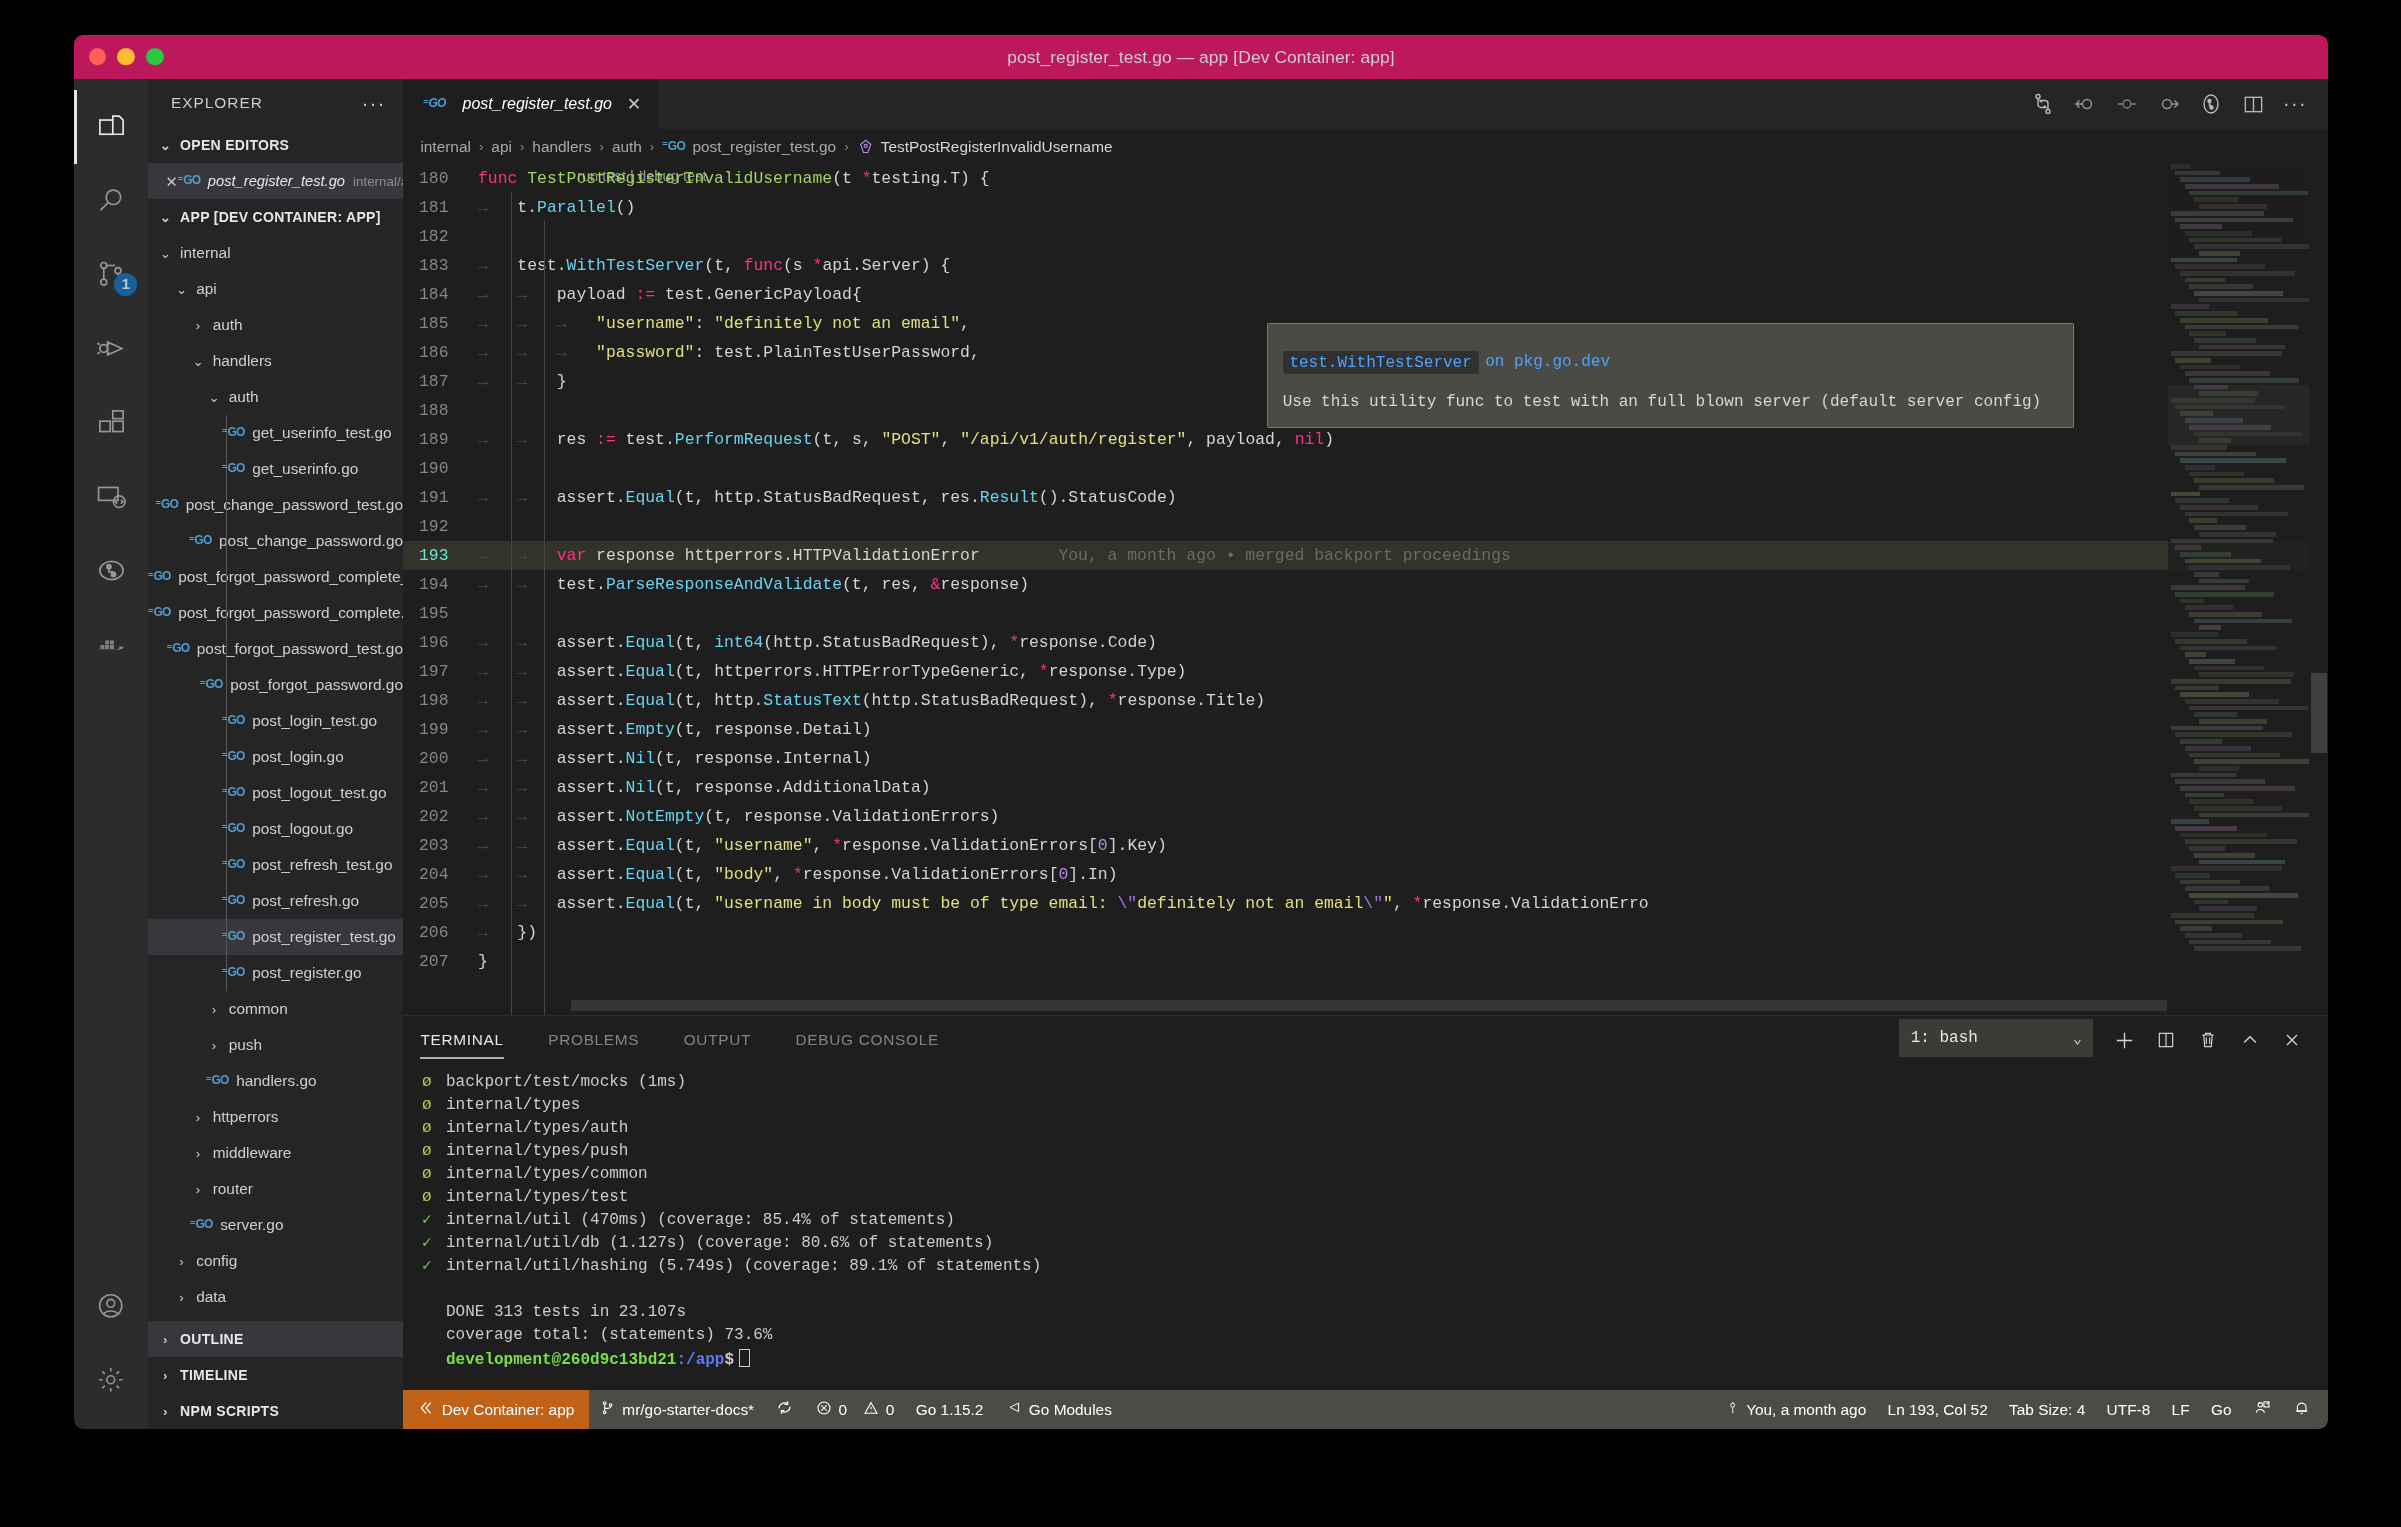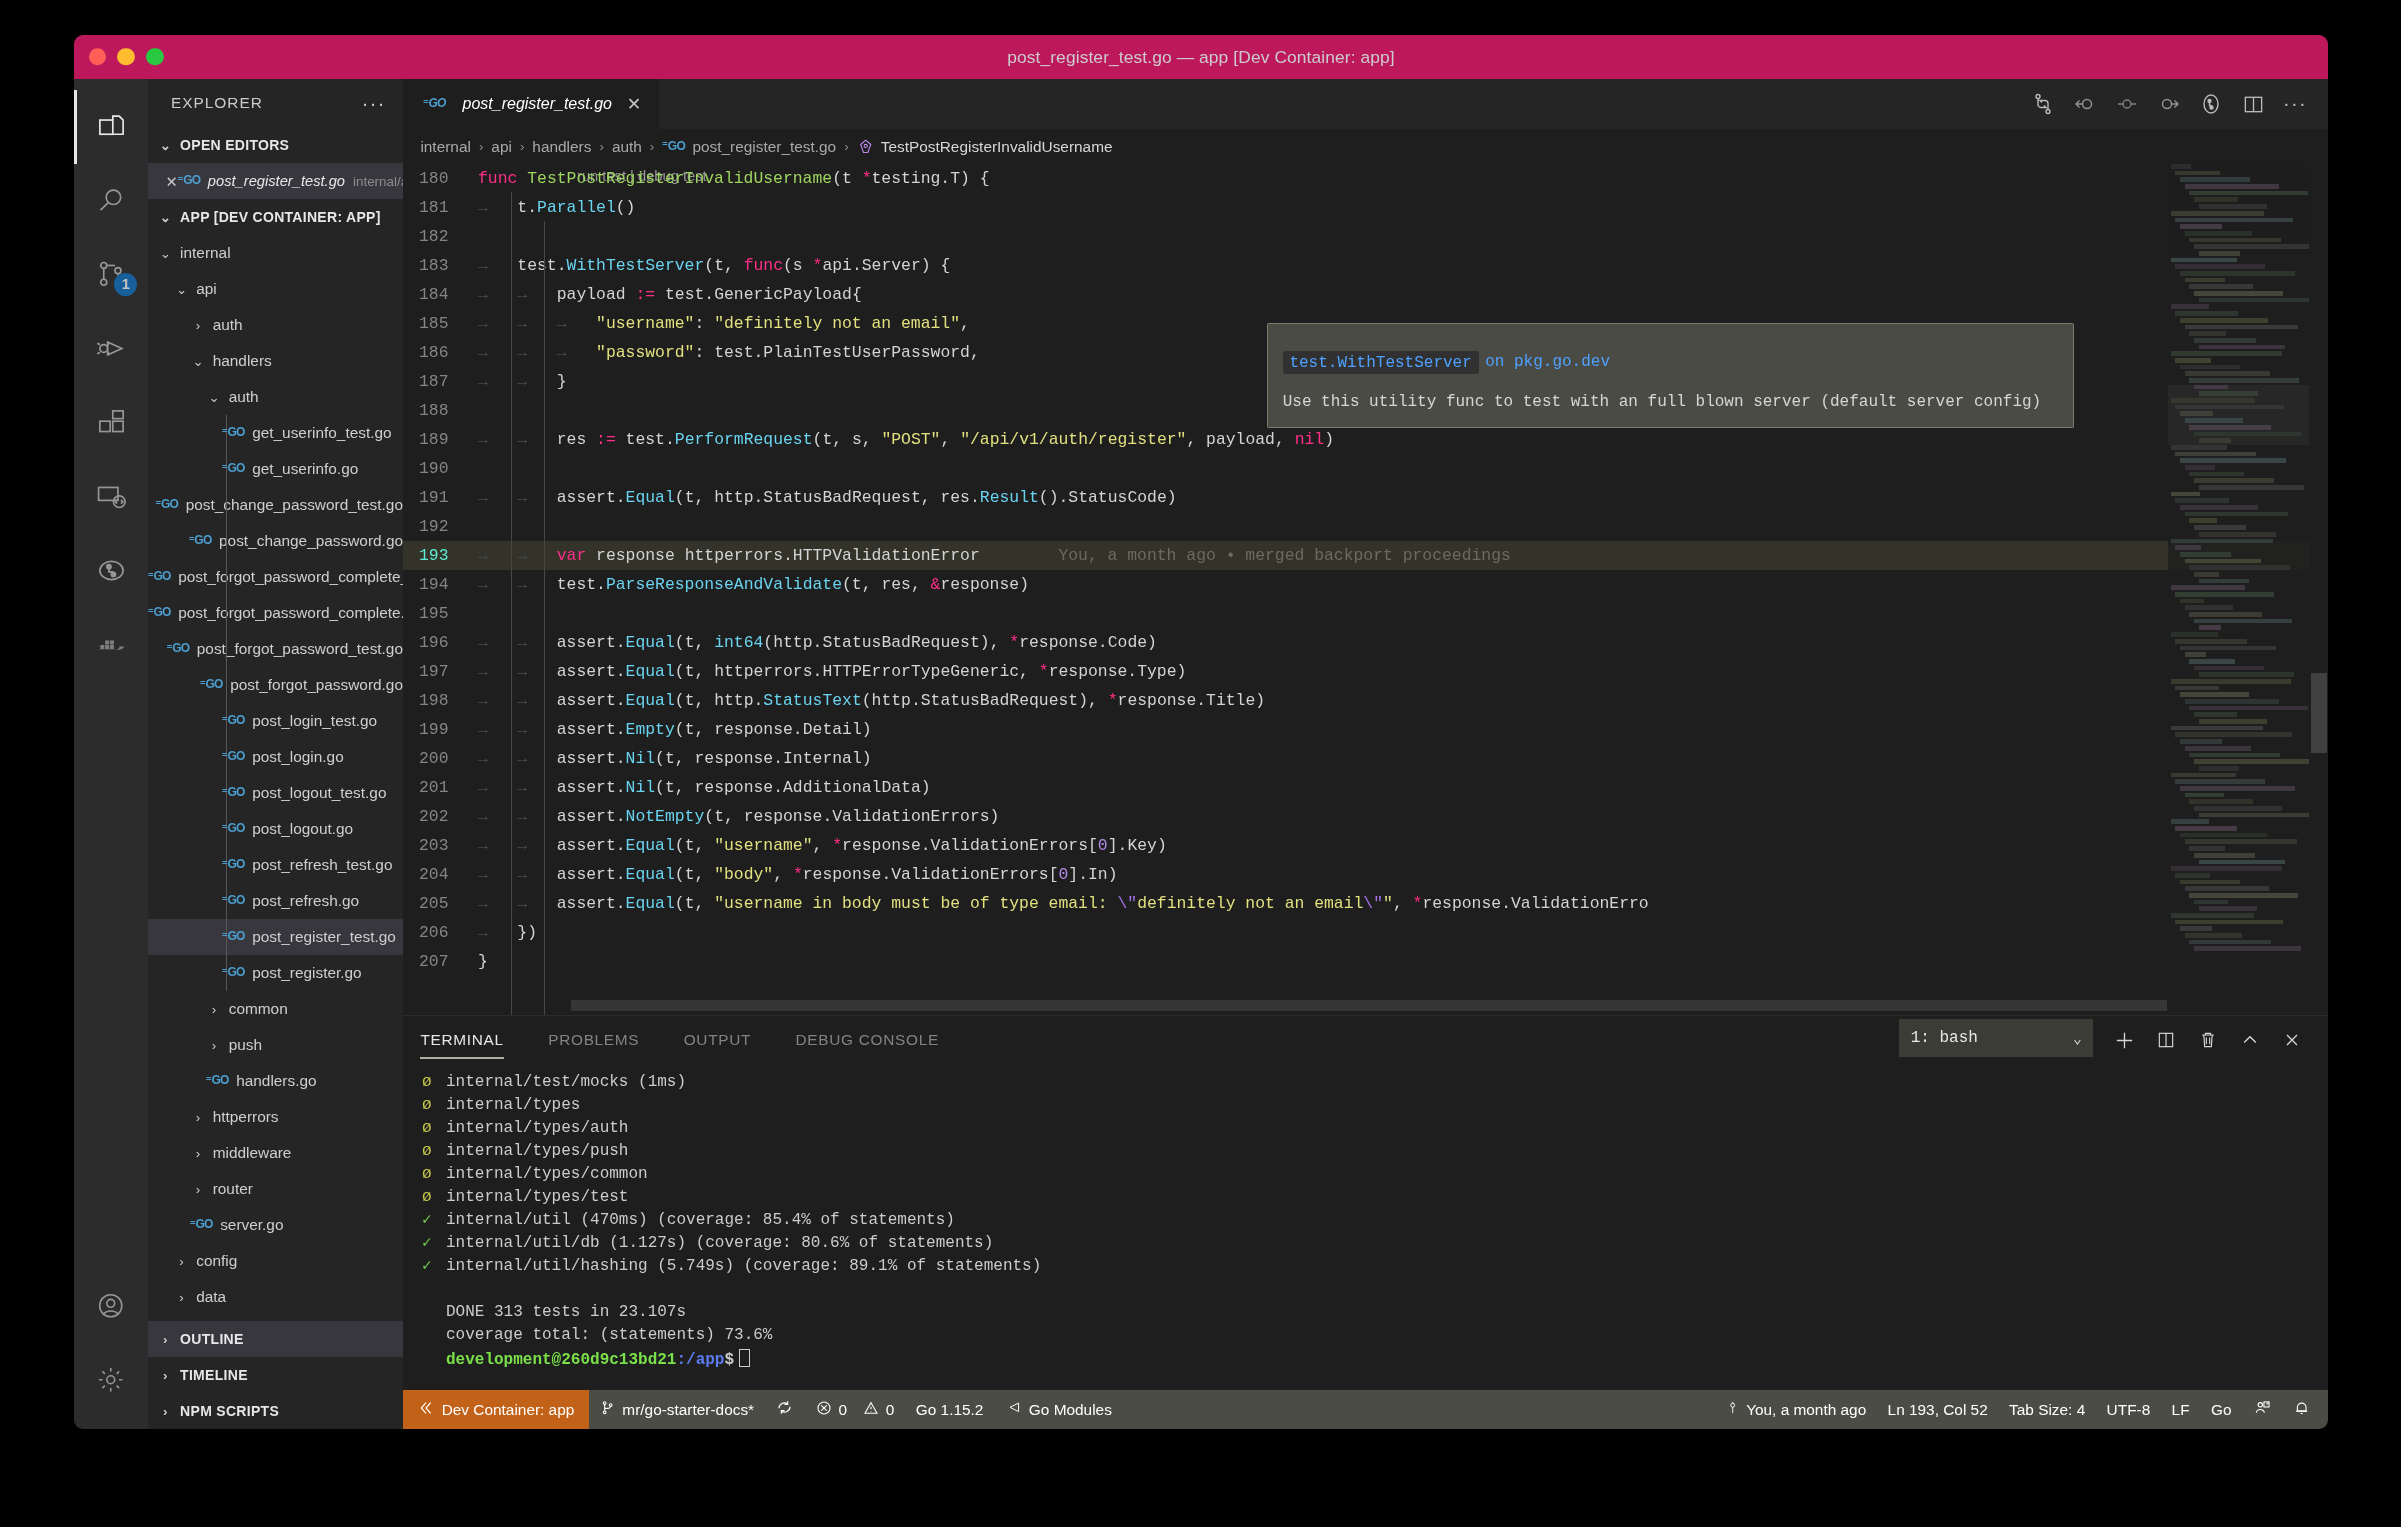--- a/index.html
+++ b/index.html
@@ -758,21 +758,21 @@
                 </svg>
             </div>
             <div class="pbtn">
               <svg width="20" height="20" viewBox="0 0 24 24" fill="none" stroke="#d6d6d6" stroke-width="1.6">
                   <path d="M6 6l12 12M18 6L6 18"></path>
                 </svg>
             </div>
           </div>
         </div>
         <div class="termbody" id="termbody">
-            <div class="tl"><span class="mark-skip">ø</span><span>internal/test/mocks (1ms)</span></div>
+            <div class="tl"><span class="mark-skip">ø</span><span>backport/test/mocks (1ms)</span></div>
             <div class="tl"><span class="mark-skip">ø</span><span>internal/types</span></div>
             <div class="tl"><span class="mark-skip">ø</span><span>internal/types/auth</span></div>
             <div class="tl"><span class="mark-skip">ø</span><span>internal/types/push</span></div>
             <div class="tl"><span class="mark-skip">ø</span><span>internal/types/common</span></div>
             <div class="tl"><span class="mark-skip">ø</span><span>internal/types/test</span></div>
             <div class="tl"><span class="mark-ok">✓</span><span>internal/util (470ms) (coverage: 85.4% of statements)</span></div>
             <div class="tl"><span class="mark-ok">✓</span><span>internal/util/db (1.127s) (coverage: 80.6% of statements)</span></div>
             <div class="tl"><span class="mark-ok">✓</span><span>internal/util/hashing (5.749s) (coverage: 89.1% of statements)</span></div>
             <div class="tl"><span style="display:inline-block;width:24px"></span><span></span></div>
             <div class="tl"><span style="display:inline-block;width:24px"></span><span>DONE 313 tests in 23.107s</span></div>

